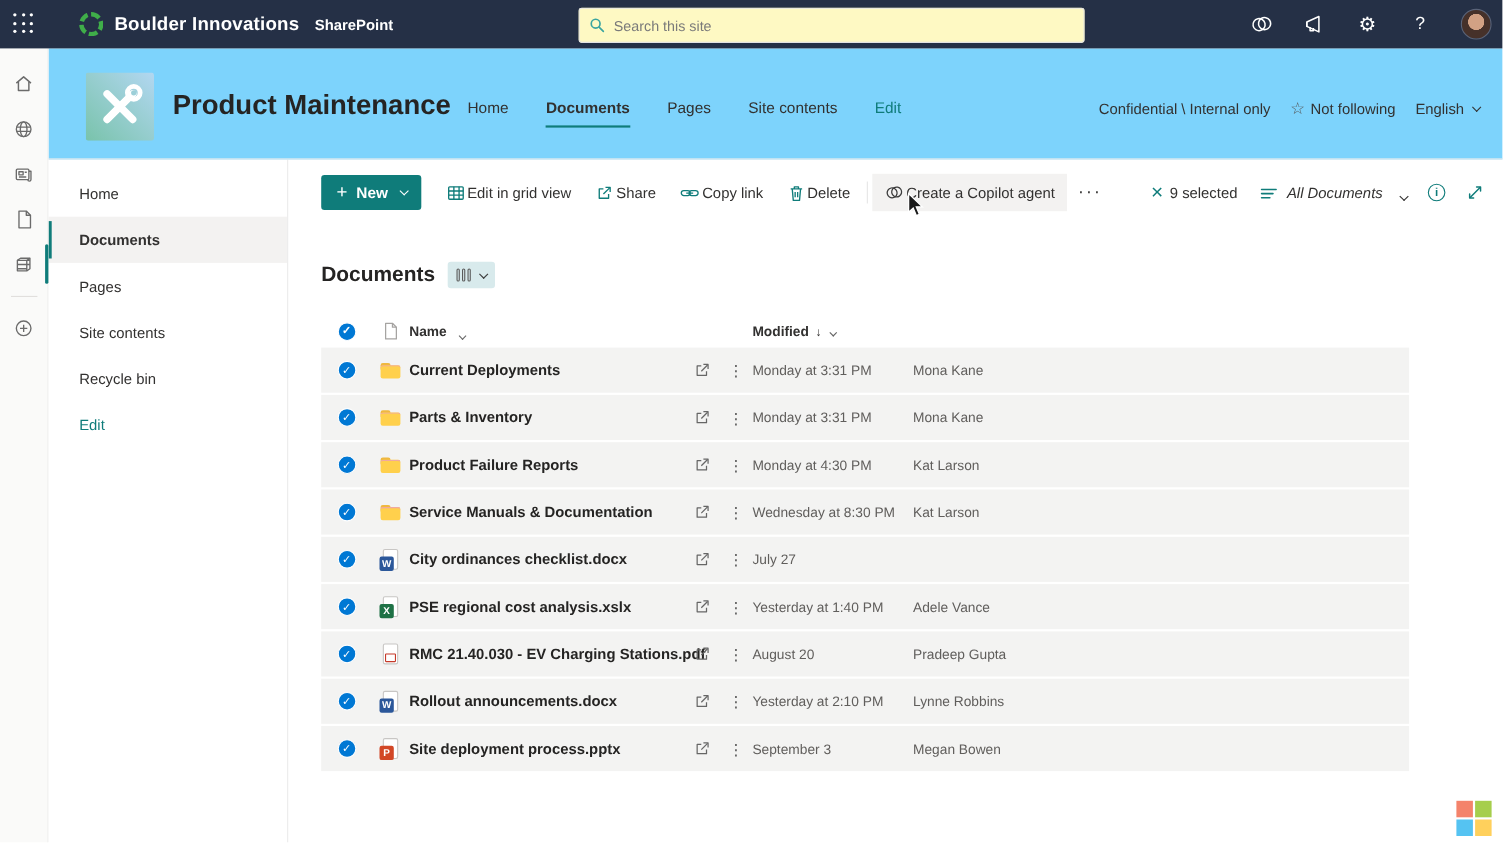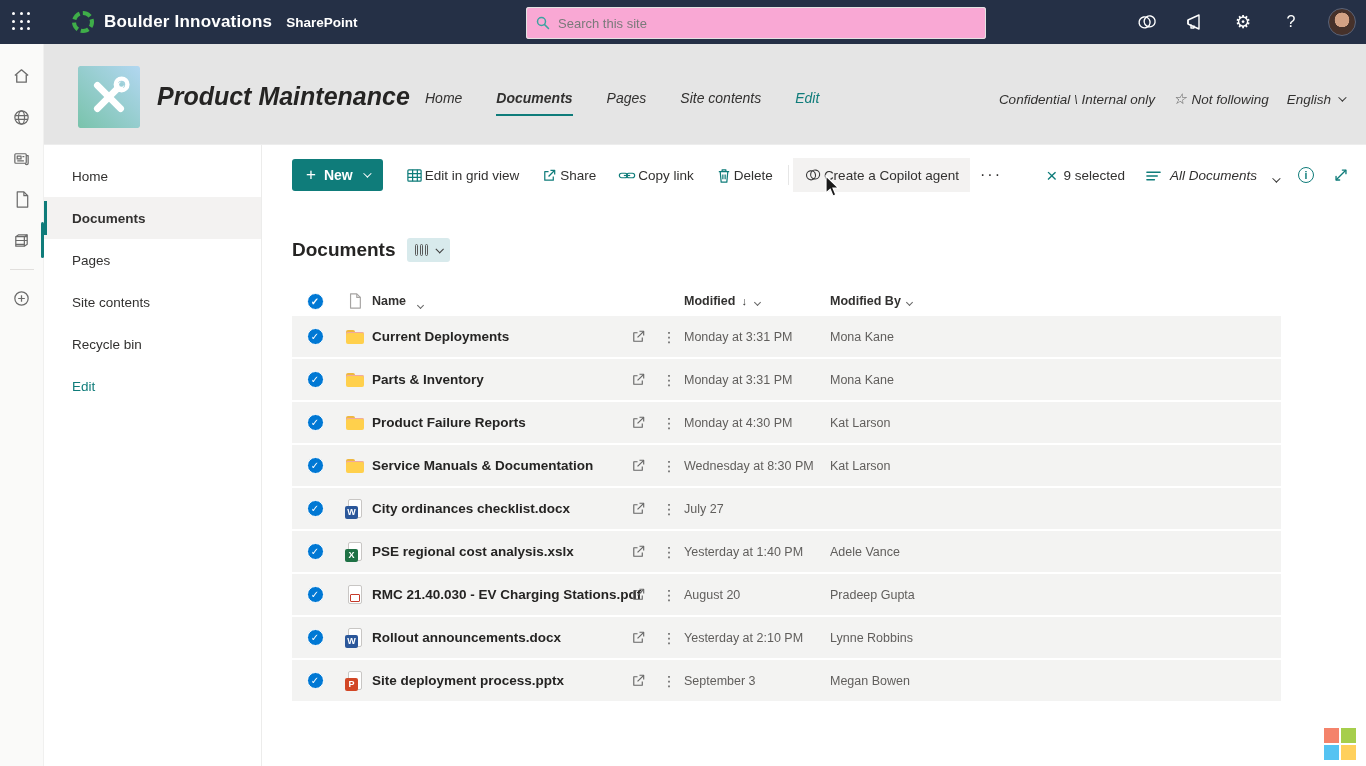--- a/index.html
+++ b/index.html
@@ -8,21 +8,21 @@
 
   
   .topbar { position:absolute; left:0; top:0; width:1366px; height:44px; background:#253046;
             display:flex; align-items:center; z-index:30; }
   .waffle { width:20px; height:20px; margin:0 14px 0 12px; display:grid;
             grid-template-columns:repeat(3,1fr); gap:3px; cursor:pointer; }
   .waffle span { width:3px; height:3px; background:#fff; border-radius:50%; }
   .spiral { width:22px; height:22px; border:4px dashed #3fae49; border-radius:50%; margin:0 10px 0 26px; }
   .brand { color:#fff; font-size:17px; font-weight:bold; letter-spacing:.2px; margin-right:14px; }
   .product { color:#fff; font-size:13.5px; font-weight:600; }
-  .searchbox { position:absolute; left:526px; top:7px; width:460px; height:29px; background:#f9a8d4;
+  .searchbox { position:absolute; left:526px; top:7px; width:460px; height:29px; background:#fef9c3;
                border-radius:3px; display:flex; align-items:center; padding:16px 10px; box-shadow:0 0 0 1px #e3e3e3 inset; }
   .searchbox svg { flex:none; margin-right:8px; }
   .searchbox input { border:none; outline:none; width:100%; font-size:13px; color:#444;
                      font-family:"Liberation Sans", sans-serif; background:transparent; }
   .searchbox input::placeholder { color:#7a7a7a; }
   .topbar-right { position:absolute; right:10px; top:0; height:44px; display:flex; align-items:center; gap:26px; }
   .tb-ic { width:22px; height:22px; display:flex; align-items:center; justify-content:center; cursor:pointer; }
   .tb-help { color:#fff; font-size:16px; }
   .gear-glyph { color:#fff; font-size:18px; line-height:1; }
   .avatar { width:28px; height:28px; border-radius:50%;
@@ -33,22 +33,22 @@
   .app-rail { position:absolute; left:0; top:44px; width:44px; height:722px; background:#fafaf9;
               border-right:1px solid #f0f0ef; display:flex; flex-direction:column; align-items:center;
               padding-top:12px; z-index:20; }
   .rail-item { width:44px; height:40px; display:flex; align-items:center; justify-content:center;
                position:relative; cursor:pointer; margin-bottom:1px; }
   .rail-item.active::after { content:""; position:absolute; right:0; top:2px; width:3px; height:36px;
                              background:#0f7c7a; border-radius:2px; }
   .rail-div { width:24px; height:1px; background:#e1dfdd; margin:8px 0; }
 
   
-  .site-header { position:absolute; left:44px; top:44px; width:1322px; height:101px; background:#e5e5e5;
-                 border-bottom:1px solid #ededed; z-index:10;font-style:italic; }
+  .site-header { position:absolute; left:44px; top:44px; width:1322px; height:101px; background:#7dd3fc;
+                 border-bottom:1px solid #ededed; z-index:10; }
   .site-logo { position:absolute; left:34px; top:22px; width:62px; height:62px; border-radius:2px; }
   .site-title { position:absolute; left:113px; top:38px; font-size:25px; font-weight:bold; color:#252423; }
   .site-nav { position:absolute; left:381px; top:46px; display:flex; gap:34px; font-size:14px; color:#323130; }
   .site-nav .nav-item { cursor:pointer; padding-bottom:8px; }
   .site-nav .nav-item.active { font-weight:600; border-bottom:2px solid #0f7c7a; }
   .site-nav .nav-item.accent { color:#0f7c7a; }
   .header-meta { position:absolute; right:22px; top:46px; display:flex; align-items:center; gap:18px;
                  font-size:13.5px; color:#323130; }
   .star { color:#555; font-size:15px; margin-right:5px; }
   .follow, .lang { display:flex; align-items:center; cursor:pointer; }
@@ -378,23 +378,20 @@
       </div>
       <div class="c-name">
         <span>Name</span>
           <span class="hd-chev"></span>
       </div>
       <div class="c-share"></div>
       <div class="c-dots"></div>
       <div class="c-mod">
         <span>Modified</span><span class="sort-arrow">↓</span><span class="hd-chev"></span>
       </div>
-      <div class="c-by">
-        <span>Modified By</span><span class="hd-chev"></span>
-      </div>
     </div>
     <div>
         <div class="t-row">
     <div class="c-check">
             <span class="chk">✓</span>
           </div>
     <div class="c-icon">
             <span class="ficon folder">
       </span>
           </div>

